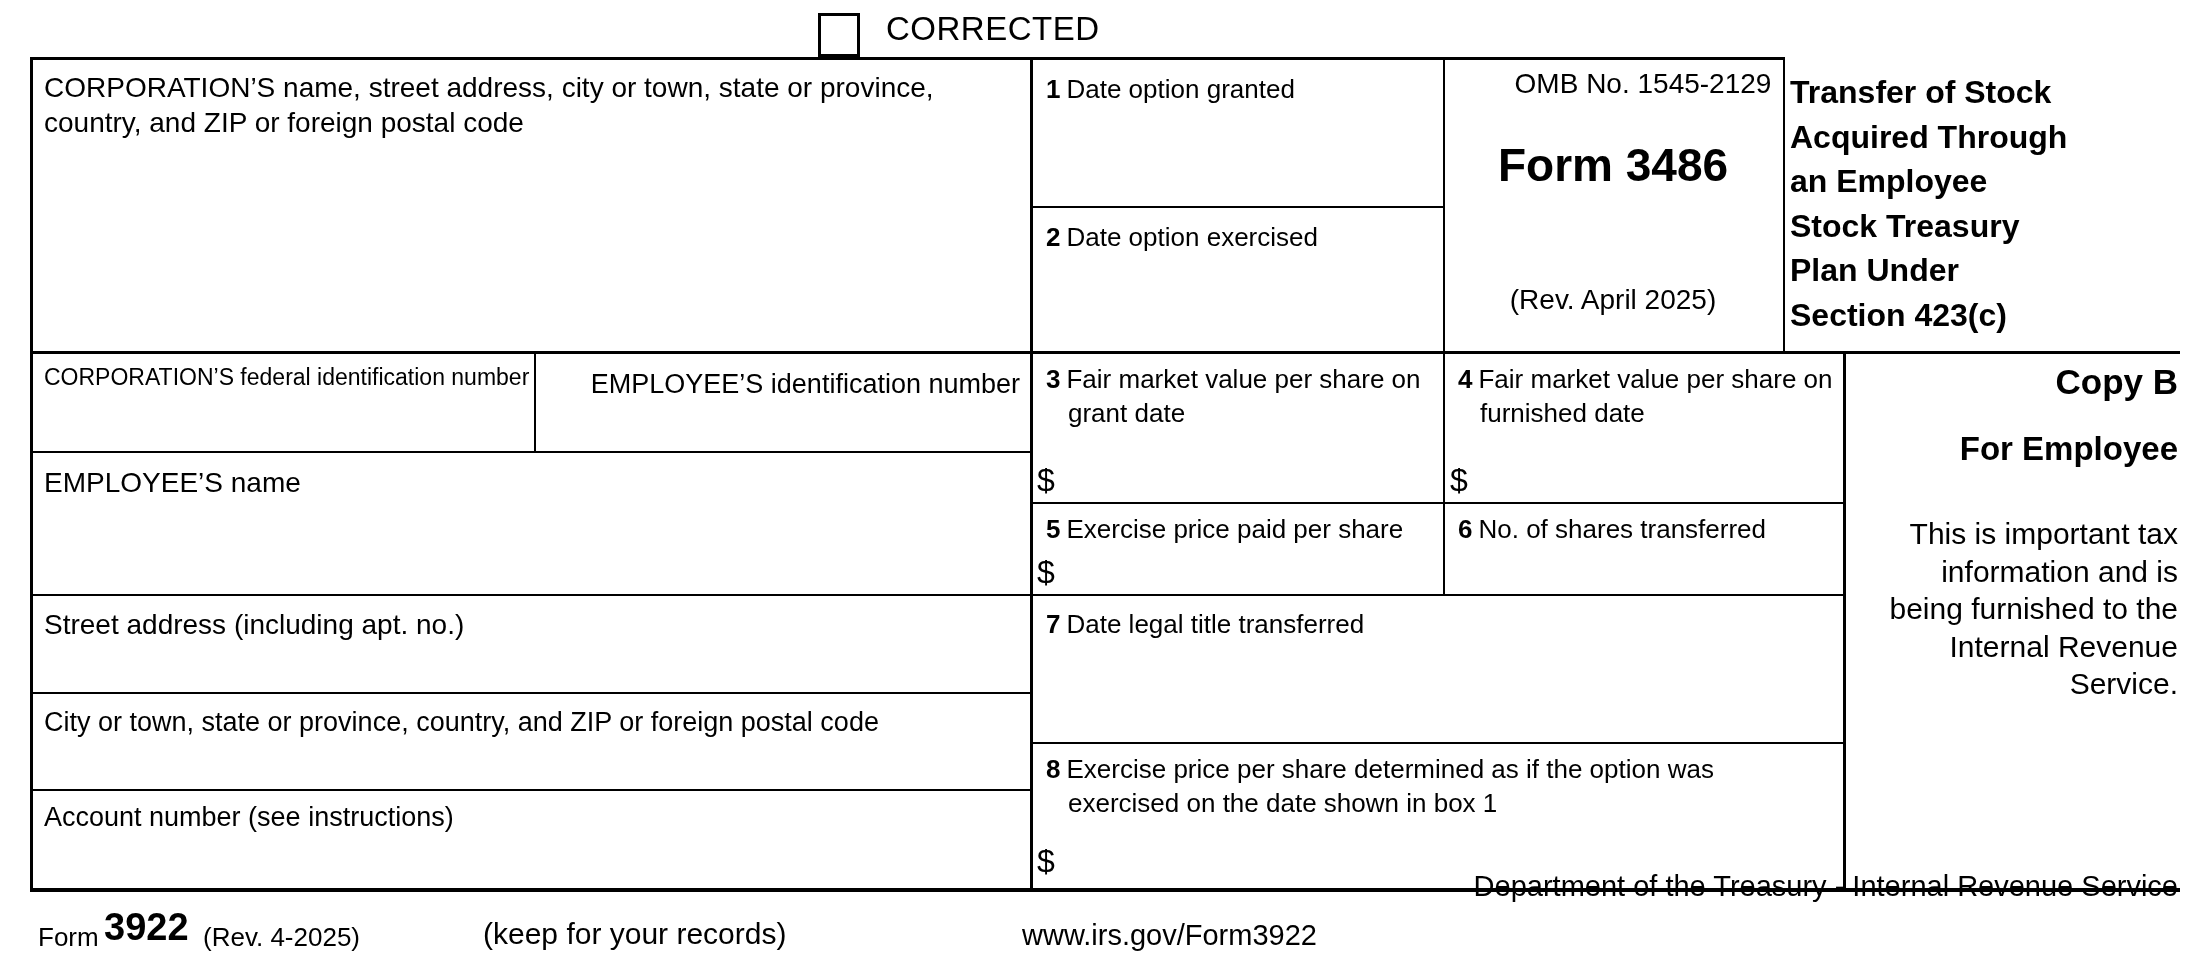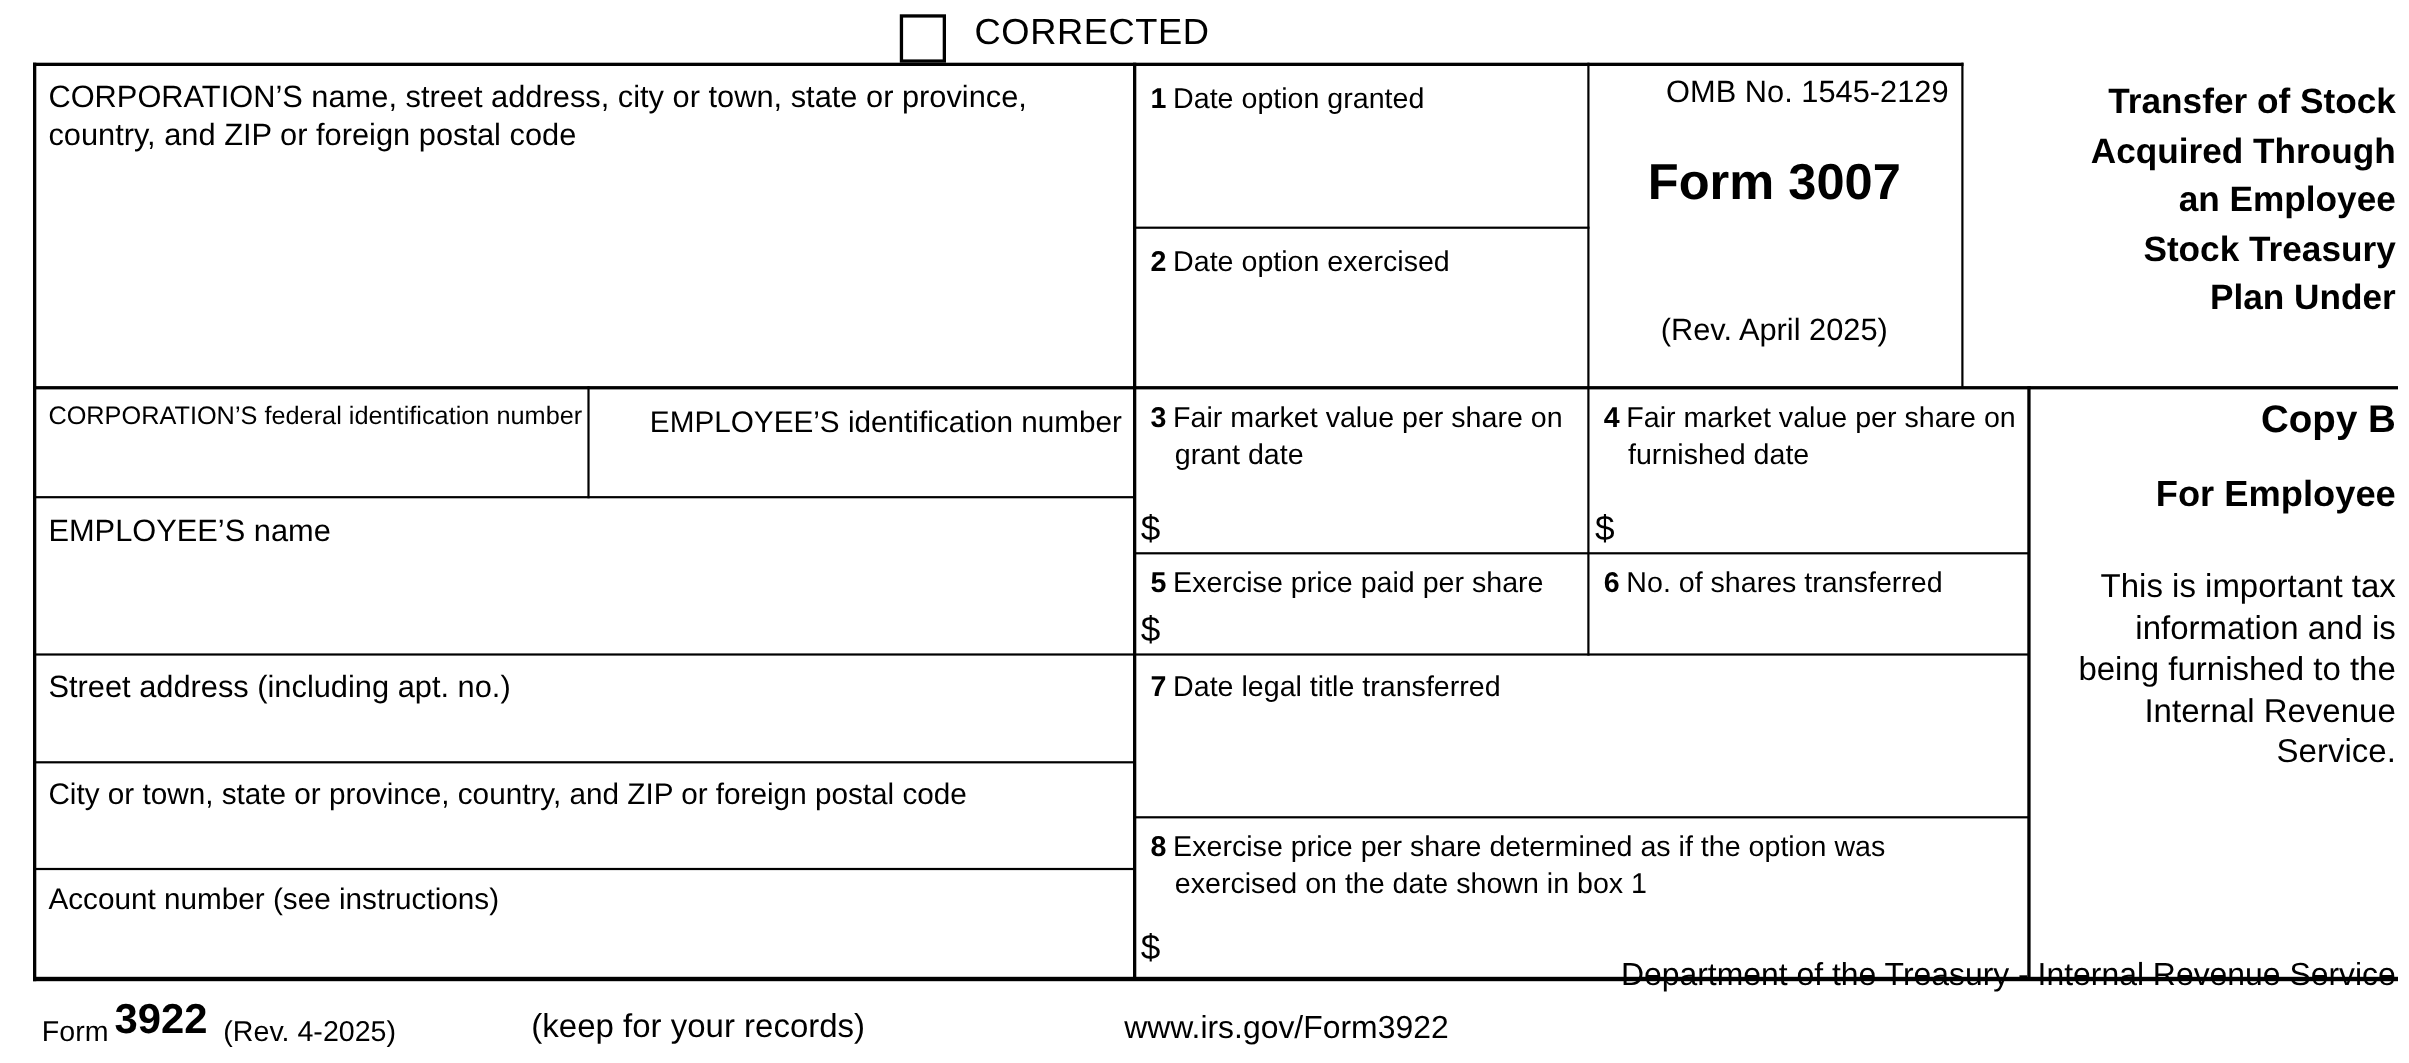--- a/index.html
+++ b/index.html
@@ -11,21 +11,21 @@
   .boxlbl{font-size:26px;line-height:34px;padding-left:22px;text-indent:-22px;}
   .boxlbl b{margin-right:6px;}
   .smalllbl{font-size:23px;white-space:nowrap;}
   .dollar{font-size:32px;font-weight:400;}
   .checkbox{position:absolute;left:818px;top:13px;width:36px;height:38px;border:3px solid #000;background:#fff;}
   .corrected{left:886px;top:10px;font-size:33px;letter-spacing:0.5px;}
   .ombbox{left:1443px;top:0;width:340px;text-align:center;}
   .omb{top:68px;font-size:28px;}
   .formnum{top:138px;font-size:46px;font-weight:bold;}
   .rev{top:284px;font-size:28px;}
-  .titleblock{left:1790px;top:70px;width:388px;text-align:right;font-weight:bold;
+  .titleblock{left:1790px;top:70px;width:388px;font-weight:bold;
               font-size:32px;line-height:44.5px;}
   .copyblock{left:1860px;width:318px;text-align:right;}
   .copyb{top:362px;font-size:35px;font-weight:bold;}
   .foremp{top:430px;font-size:33px;font-weight:bold;}
   .notice{top:515px;font-size:30px;line-height:37.5px;}
   .ft{font-size:26px;}
   .ftbig{font-size:38px;font-weight:bold;}
   .ftkeep{font-size:30px;}
   .fturl{font-size:29px;}
 </style>
@@ -59,30 +59,31 @@
 
   <div class="abs boxlbl" style="left:1046px;top:72px;width:380px;">
     <b>1</b><span>Date option granted</span>
   </div>
   <div class="abs boxlbl" style="left:1046px;top:220px;width:380px;">
     <b>2</b><span>Date option exercised</span>
   </div>
 
   <div class="abs ombbox">
     <div class="abs omb" style="left:0;width:400px;">OMB No. 1545-2129</div>
-    <div class="abs formnum" style="left:0;width:340px;">Form 3007</div>
+    <div class="abs formnum" style="left:0;width:340px;">Form 3486</div>
     <div class="abs rev" style="left:0;width:340px;">(Rev. April 2025)</div>
   </div>
 
   <div class="abs titleblock">
     <div>Transfer of Stock</div>
     <div>Acquired Through</div>
     <div>an Employee</div>
     <div>Stock Treasury</div>
     <div>Plan Under</div>
+    <div>Section 423(c)</div>
   </div>
 
   <div class="abs smalllbl" style="left:44px;top:364px;">CORPORATION’S federal identification number</div>
   <div class="abs lbl" style="left:550px;top:367px;width:470px;text-align:right;">EMPLOYEE’S identification number</div>
 
   <div class="abs boxlbl" style="left:1046px;top:362px;width:382px;">
     <b>3</b><span>Fair market value per share on grant date</span>
   </div>
   <div class="abs dollar" style="left:1037px;top:462px;">$</div>
   <div class="abs boxlbl" style="left:1458px;top:362px;width:378px;">

